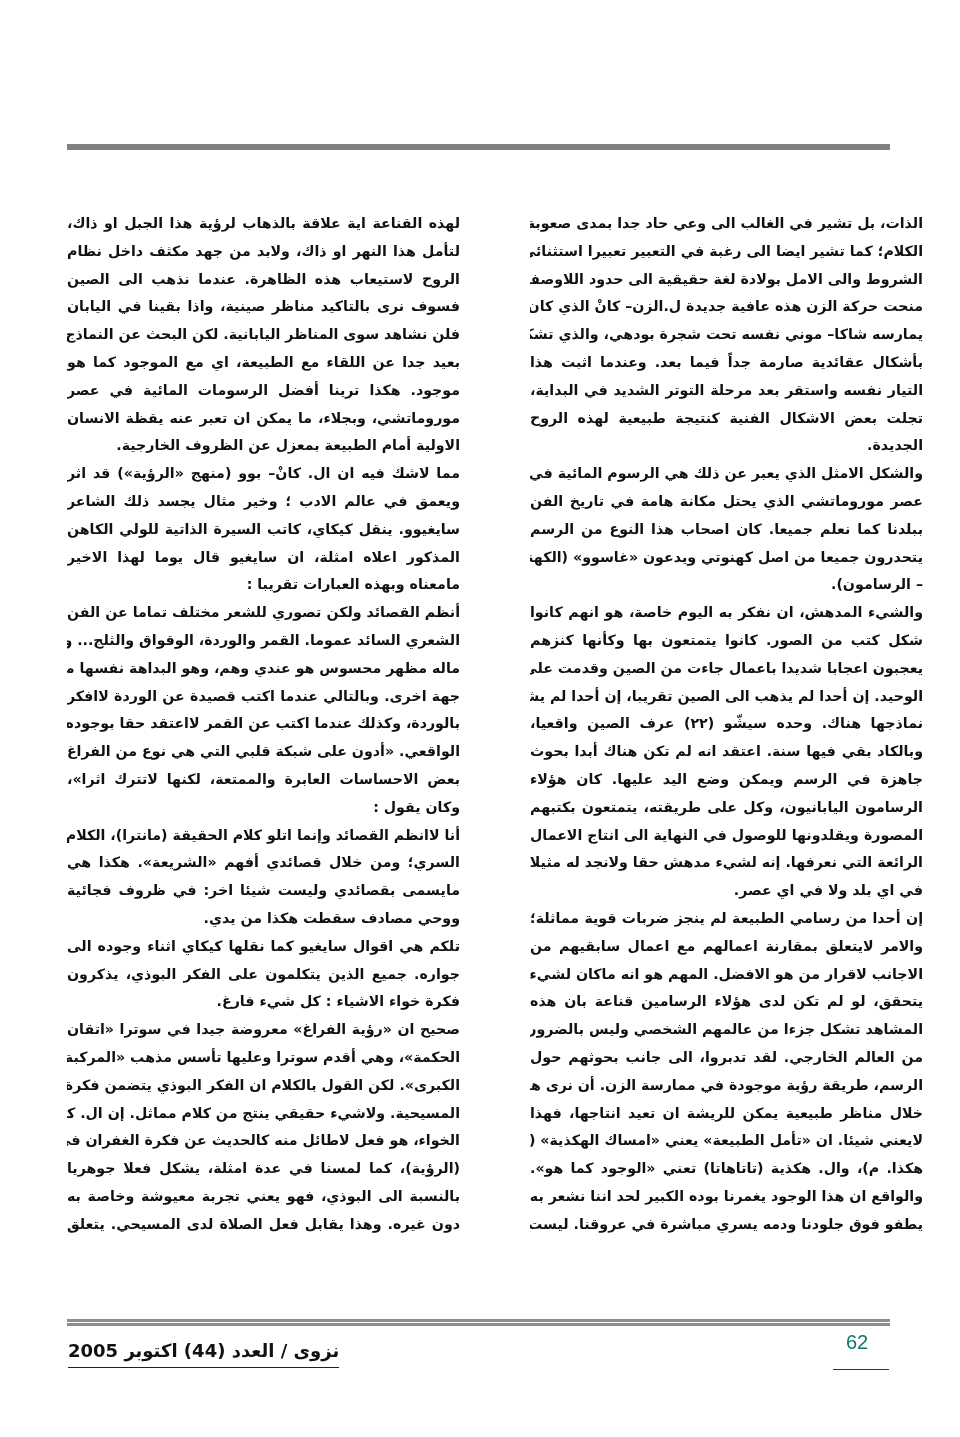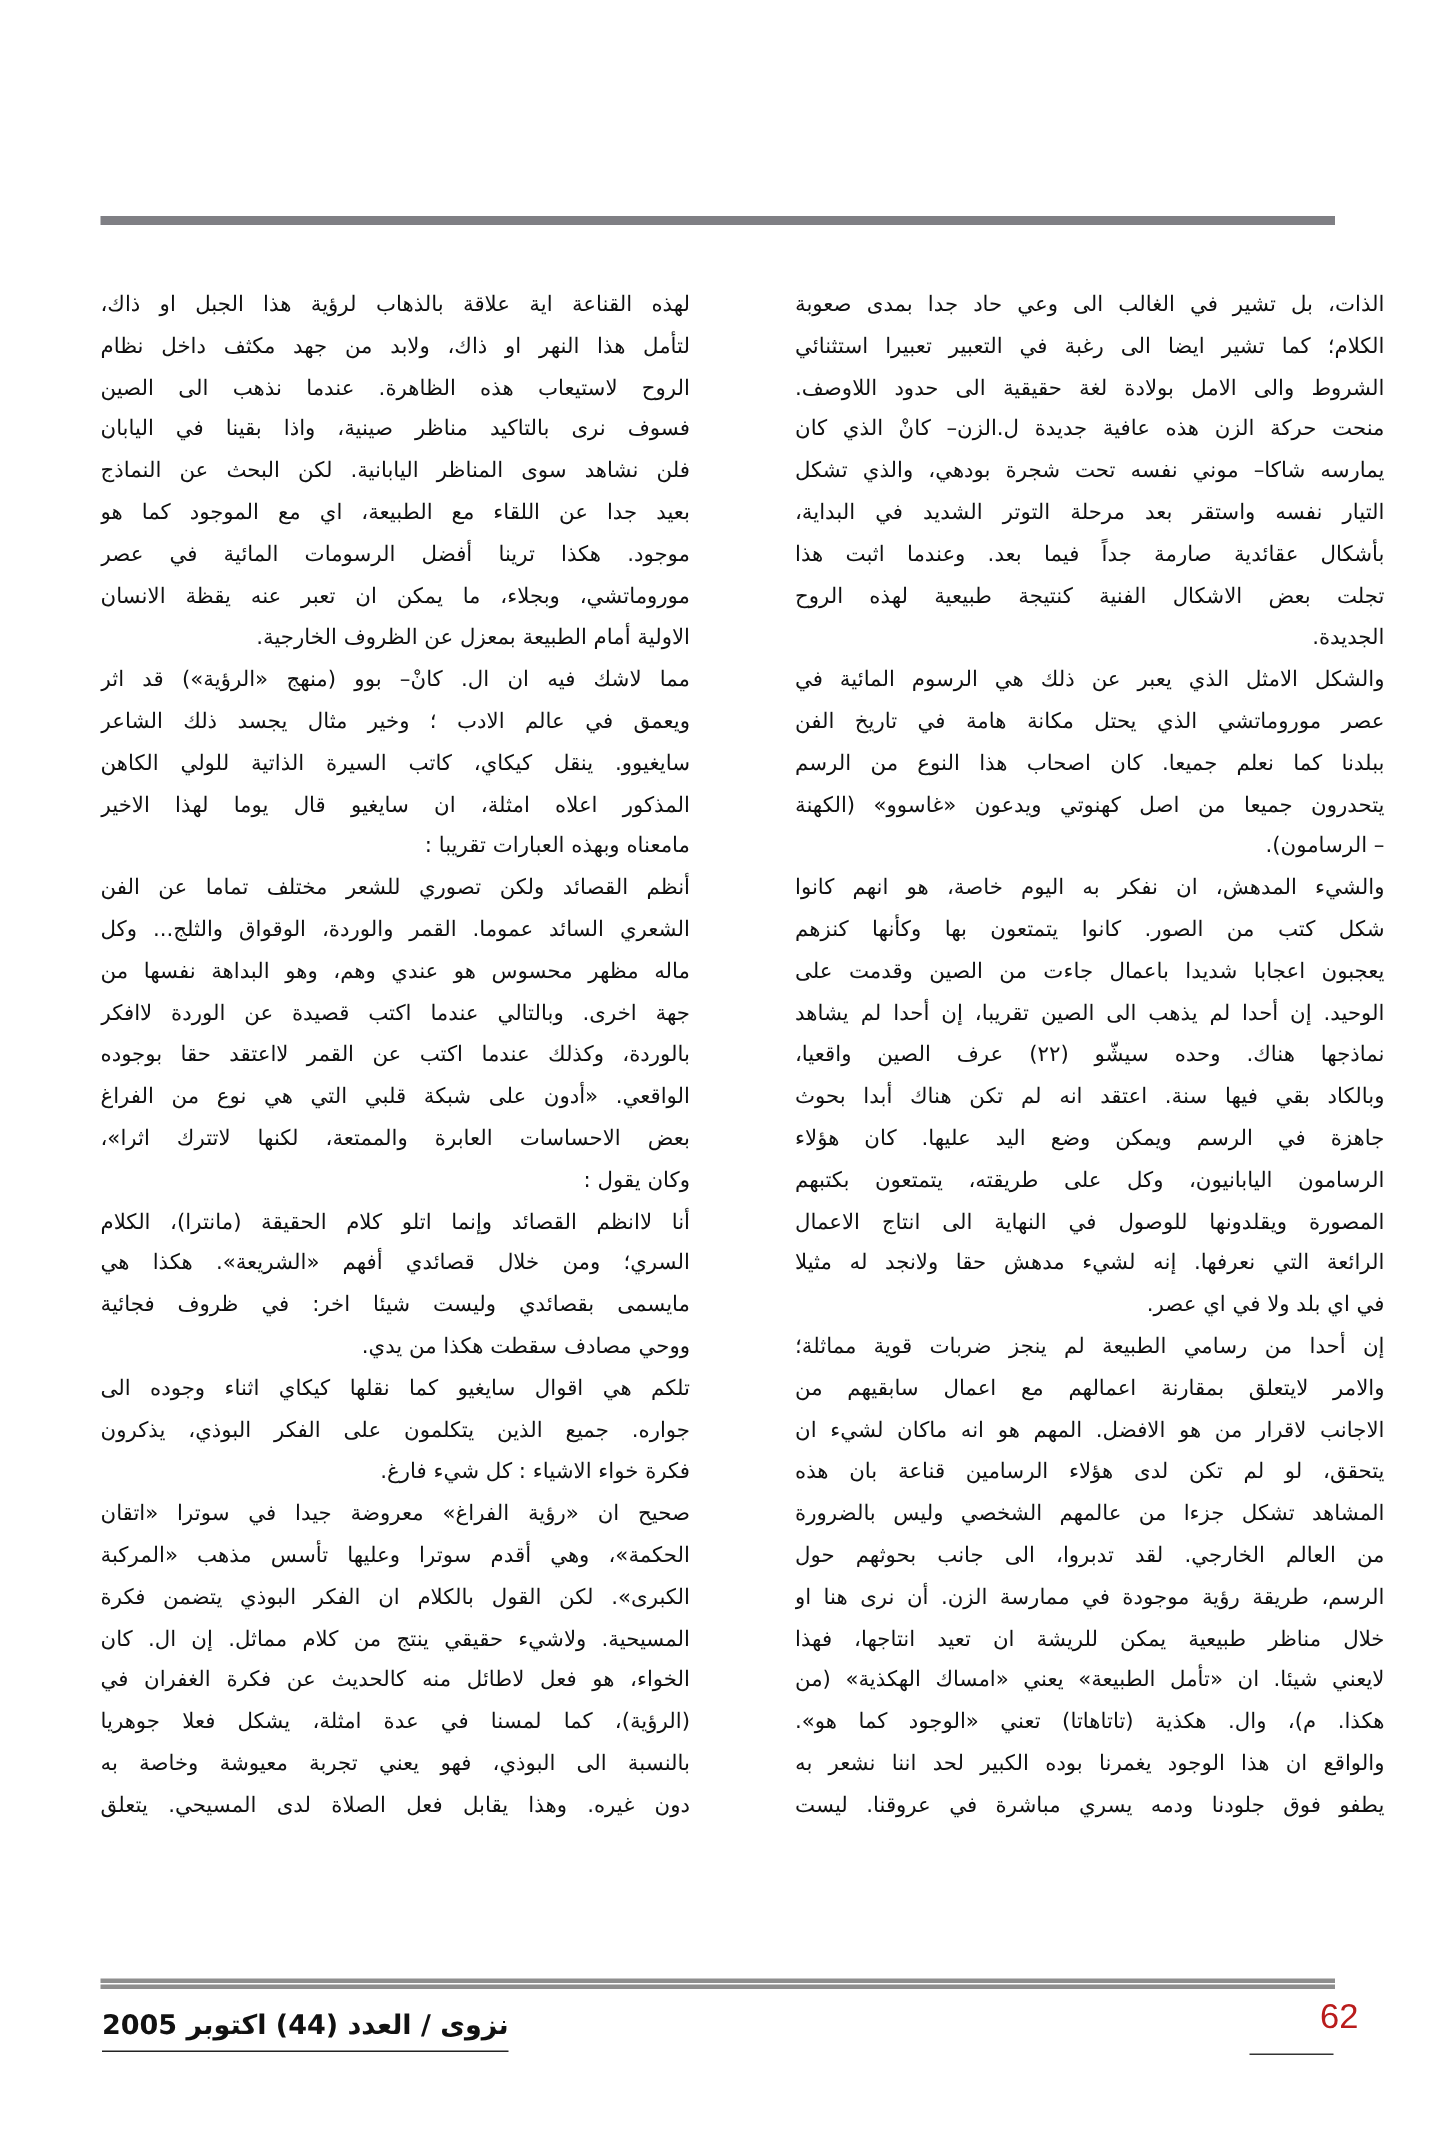--- a/index.html
+++ b/index.html
@@ -2,47 +2,47 @@
 <html><head>
 <meta charset="utf-8">
 <style>
   html, body { margin: 0; padding: 0; background: #ffffff; }
   body { width: 960px; height: 1437px; position: relative; overflow: hidden;
          font-family: "DejaVu Sans", sans-serif; color: #111; }
   .top-rule { position: absolute; left: 67px; top: 144px; width: 823px; height: 6px; background: #7f7f84; }
   .bottom-rule { position: absolute; left: 67px; top: 1318px; width: 823px; height: 9px; }
   .bottom-rule .l1 { position: absolute; left: 0; top: 1px; width: 100%; height: 3px; background: #8e8e8e; }
   .bottom-rule .l2 { position: absolute; left: 0; top: 5px; width: 100%; height: 3px; background: #8e8e8e; }
-  .column { position: absolute; top: 190px; width: 393px; direction: rtl; text-align: justify;
-            text-align-last: right; }
+  .column { position: absolute; top: 210px; width: 393px; direction: rtl; text-align: justify;
+            text-align-last: right; font-weight: bold; }
   .col-right { left: 500px; margin-left: 30px; }
   .col-left { left: 67px; }
   .line { display: block; height: 27.8px; line-height: 27.8px; font-size: 14.2px; white-space: nowrap;
           overflow: hidden; text-align: justify; text-align-last: justify; }
   .line.last { text-align-last: right; }
   .footer-left { position: absolute; left: 68px; top: 1340px; direction: rtl; font-weight: bold;
                  font-size: 18px; font-family: "DejaVu Sans", sans-serif; }
   .footer-left .underline { position: absolute; left: 0; right: 0; top: 27px; height: 1px; background: #222; }
-  .page-number { position: absolute; left: 880px; top: 1331px; font-size: 23px;
-                 font-family: "Liberation Sans", sans-serif; color: #b91c1c; }
+  .page-number { position: absolute; left: 846px; top: 1331px; font-size: 20px;
+                 font-family: "Liberation Sans", sans-serif; color: #0f766e; }
   .page-number-rule { position: absolute; left: 833px; top: 1369px; width: 56px; height: 1px; background: #333; }
 </style>
 </head>
 <body>
 
 <div class="top-rule"></div>
 
 <div class="column col-right" id="col-right">
     <span class="line">الذات، بل تشير في الغالب الى وعي حاد جدا بمدى صعوبة</span>
     <span class="line">الكلام؛ كما تشير ايضا الى رغبة في التعبير تعبيرا استثنائي</span>
     <span class="line">الشروط والى الامل بولادة لغة حقيقية الى حدود اللاوصف.</span>
     <span class="line">منحت حركة الزن هذه عافية جديدة ل.الزن– كانْ الذي كان</span>
     <span class="line">يمارسه شاكا– موني نفسه تحت شجرة بودهي، والذي تشكل</span>
+    <span class="line">بأشكال عقائدية صارمة جداً فيما بعد. وعندما اثبت هذا</span>
     <span class="line">التيار نفسه واستقر بعد مرحلة التوتر الشديد في البداية،</span>
-    <span class="line">بأشكال عقائدية صارمة جداً فيما بعد. وعندما اثبت هذا</span>
     <span class="line">تجلت بعض الاشكال الفنية كنتيجة طبيعية لهذه الروح</span>
     <span class="line last">الجديدة.</span>
     <span class="line">والشكل الامثل الذي يعبر عن ذلك هي الرسوم المائية في</span>
     <span class="line">عصر موروماتشي الذي يحتل مكانة هامة في تاريخ الفن</span>
     <span class="line">ببلدنا كما نعلم جميعا. كان اصحاب هذا النوع من الرسم</span>
     <span class="line">يتحدرون جميعا من اصل كهنوتي ويدعون «غاسوو» (الكهنة</span>
     <span class="line last">– الرسامون).</span>
     <span class="line">والشيء المدهش، ان نفكر به اليوم خاصة، هو انهم كانوا</span>
     <span class="line">شكل كتب من الصور. كانوا يتمتعون بها وكأنها كنزهم</span>
     <span class="line">يعجبون اعجابا شديدا باعمال جاءت من الصين وقدمت على</span>

